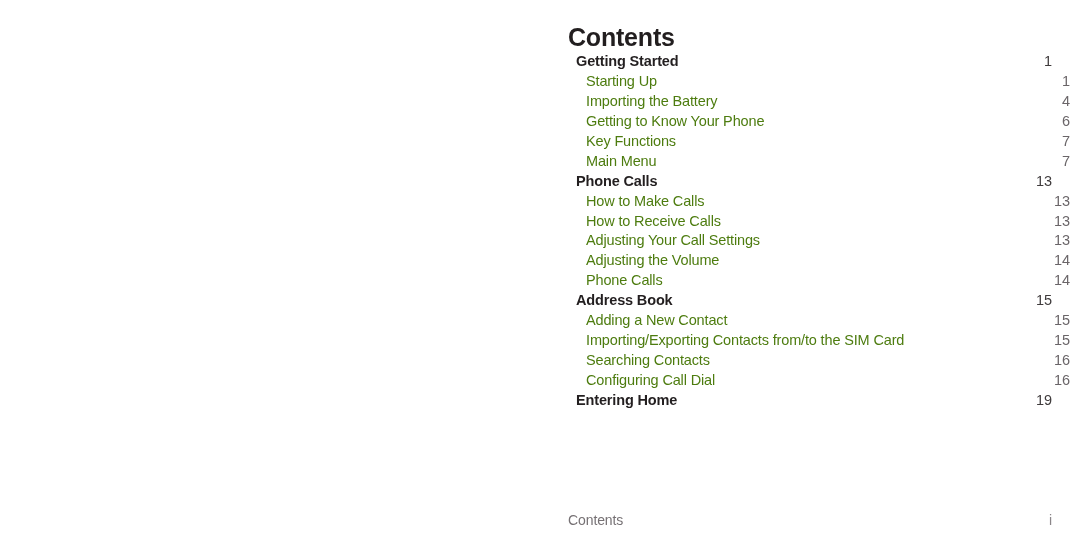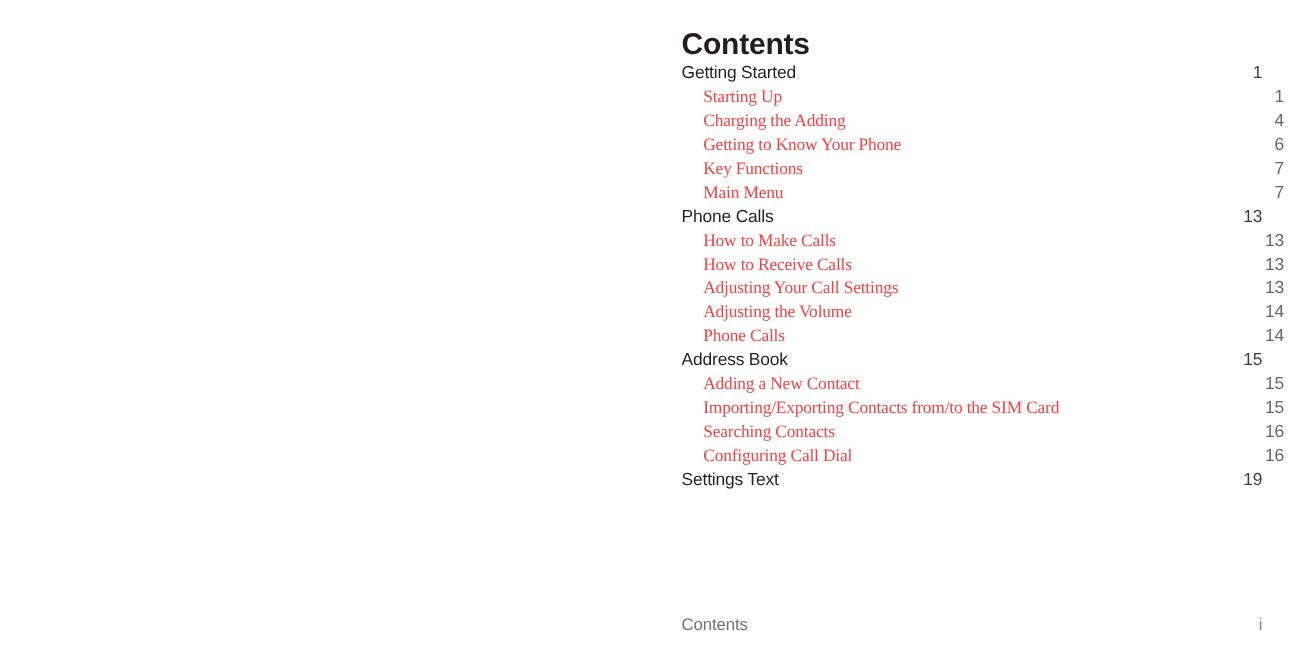--- a/index.html
+++ b/index.html
@@ -86,44 +86,44 @@
 
   .entry-page {
     flex: 0 0 auto;
     text-align: right;
     padding-left: 1px;
   }
 
   
   .lvl-1 .entry-label {
     font-size: 14.5px;
+    font-weight: 700;
+    letter-spacing: -0.15px;
+    color: #231f20;
+    margin-left: 8px;
+  }
+  .lvl-1 .entry-page {
+    font-size: 14.5px;
+    font-weight: 400;
+    color: #3f3b3c;
+    letter-spacing: -0.1px;
+  }
+  .lvl-1 .entry-leader::after {
+    background-image: radial-gradient(circle at 0.5px 0.5px, #8d8889 0.6px, rgba(255,255,255,0) 0.75px);
+  }
+
+  
+  .lvl-2 {
+    padding-left: 18px;
+  }
+  .lvl-2 .entry-label {
+    font-size: 14.5px;
     font-weight: 400;
     letter-spacing: -0.15px;
-    color: #231f20;
-  }
-  .lvl-1 .entry-page {
-    font-size: 14.5px;
-    font-weight: 400;
-    color: #3f3b3c;
-    letter-spacing: -0.1px;
-  }
-  .lvl-1 .entry-leader::after {
-    background-image: radial-gradient(circle at 0.5px 0.5px, #8d8889 0.6px, rgba(255,255,255,0) 0.75px);
-  }
-
-  
-  .lvl-2 {
-    padding-left: 18px;
-  }
-  .lvl-2 .entry-label {
-    font-size: 14.5px;
-    font-weight: 400;
-    letter-spacing: -0.15px;
-    color: #ef4444;
-    font-family: Liberation Serif, serif;
+    color: #4d7c0f;
   }
   .lvl-2 .entry-page {
     font-size: 14.5px;
     font-weight: 400;
     color: #6a6568;
     letter-spacing: -0.1px;
   }
 
   
   .gap .entry-label {
@@ -163,21 +163,21 @@
           <span class="entry-label">Getting Started</span>
           <span class="entry-leader"></span>
           <span class="entry-page">1</span>
         </div>
         <div class="toc-entry lvl-2">
           <span class="entry-label">Starting Up</span>
           <span class="entry-leader"></span>
           <span class="entry-page">1</span>
         </div>
         <div class="toc-entry lvl-2 gap">
-          <span class="entry-label">Charging the Adding</span>
+          <span class="entry-label">Importing the Battery</span>
           <span class="entry-leader"></span>
           <span class="entry-page">4</span>
         </div>
         <div class="toc-entry lvl-2 gap">
           <span class="entry-label">Getting to Know Your Phone</span>
           <span class="entry-leader"></span>
           <span class="entry-page">6</span>
         </div>
         <div class="toc-entry lvl-2 gap">
           <span class="entry-label">Key Functions</span>
@@ -238,21 +238,21 @@
           <span class="entry-label">Searching Contacts</span>
           <span class="entry-leader"></span>
           <span class="entry-page">16</span>
         </div>
         <div class="toc-entry lvl-2">
           <span class="entry-label">Configuring Call Dial</span>
           <span class="entry-leader"></span>
           <span class="entry-page">16</span>
         </div>
         <div class="toc-entry lvl-1 gap">
-          <span class="entry-label">Settings Text</span>
+          <span class="entry-label">Entering Home</span>
           <span class="entry-leader"></span>
           <span class="entry-page">19</span>
         </div>
       </div>
 
     <div class="page-footer">
       <span class="footer-label">Contents</span>
       <span class="footer-page">i</span>
     </div>
 

